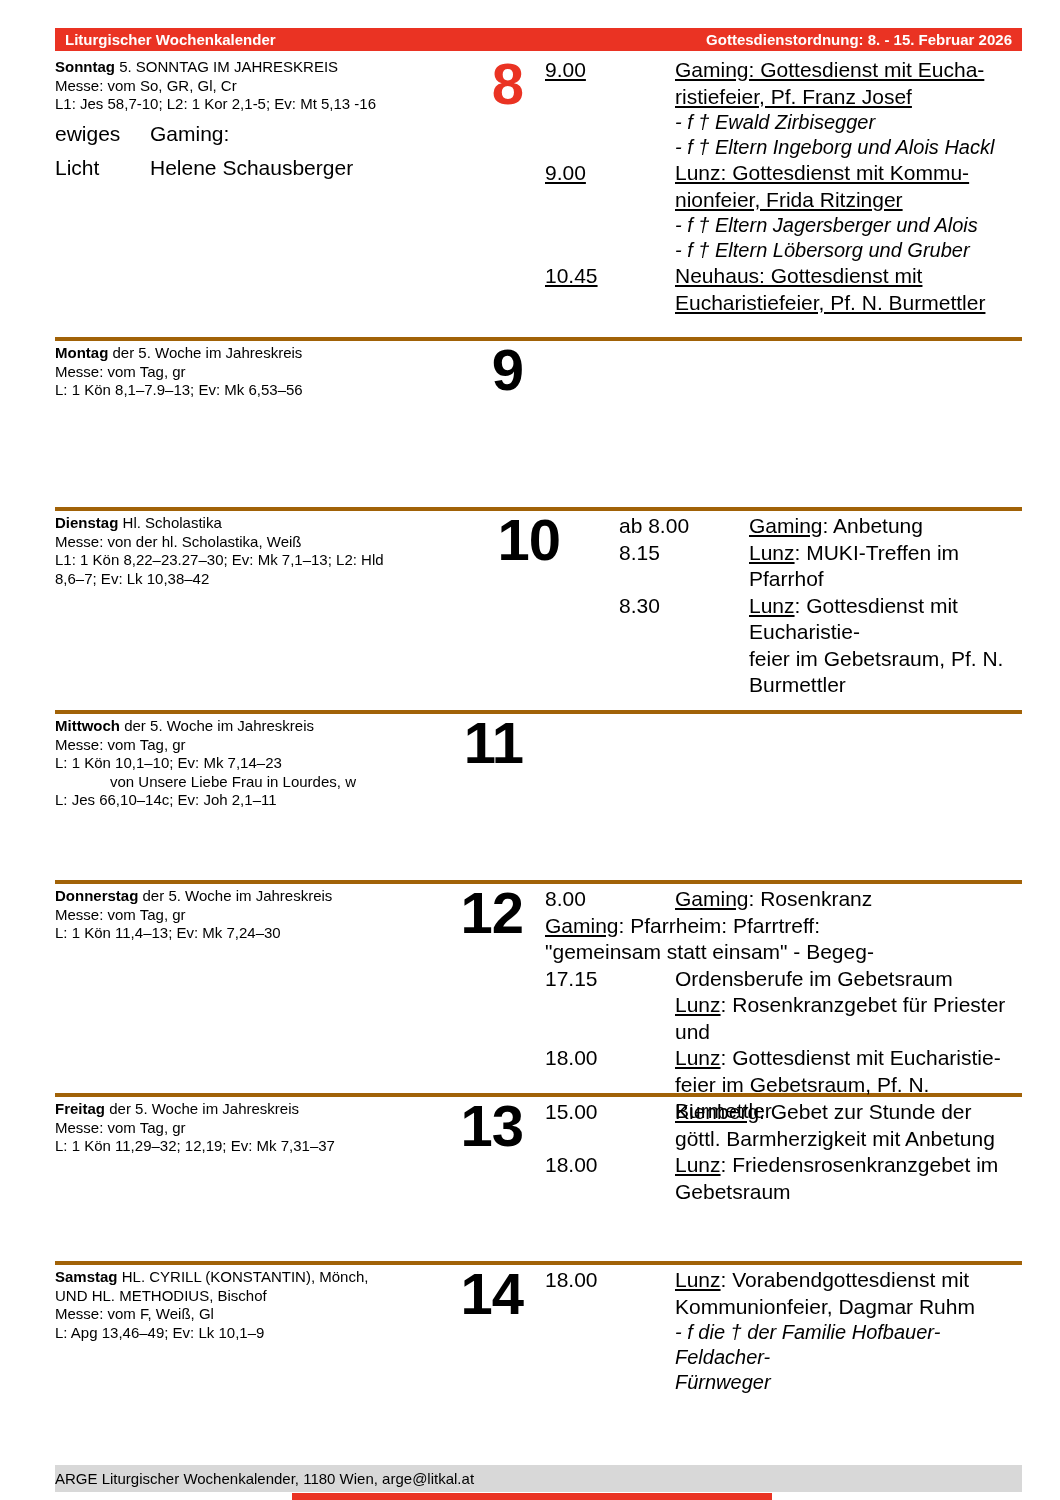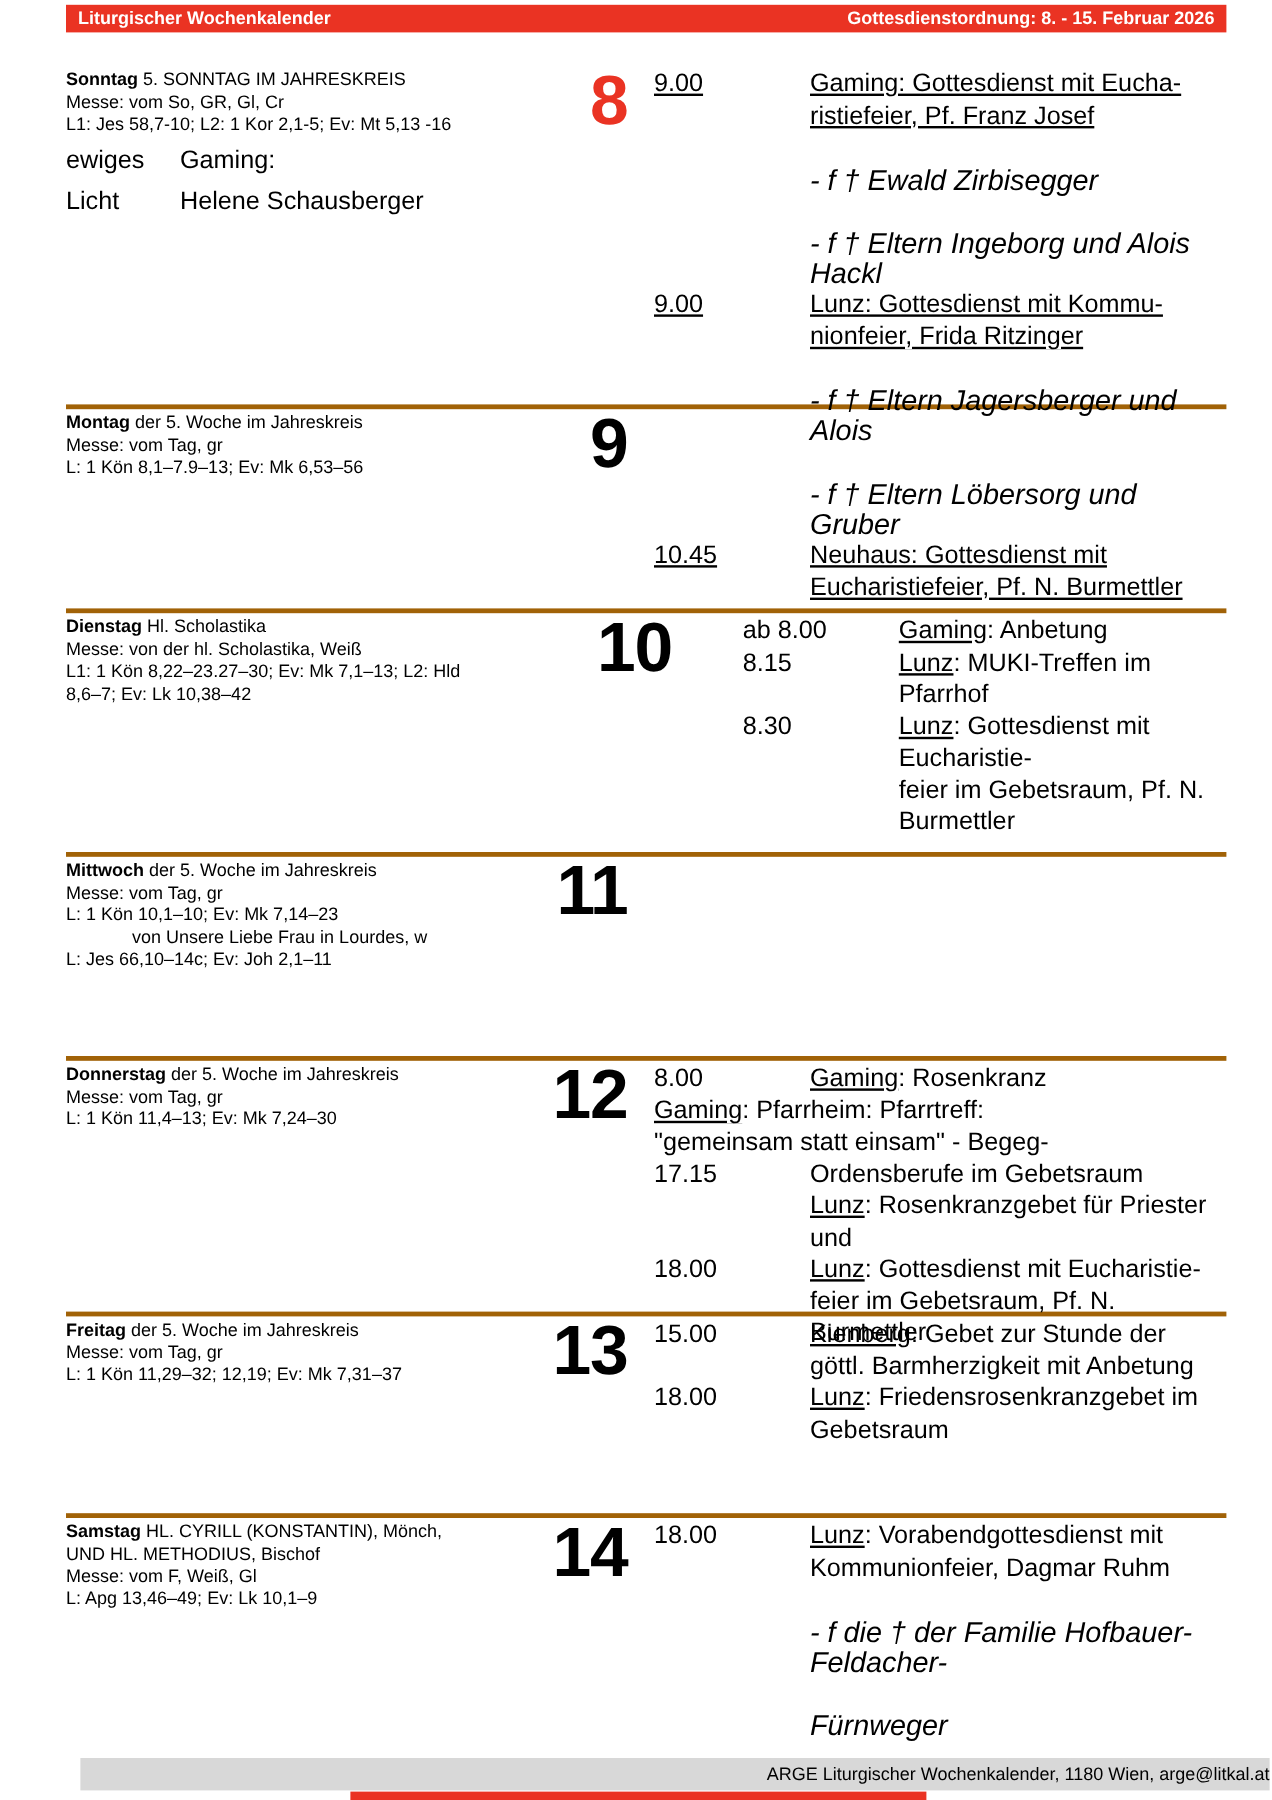--- a/index.html
+++ b/index.html
@@ -1,18 +1,18 @@
 <!DOCTYPE html>
 <html><head>
 <meta charset="utf-8">
 <style>
   html,body{margin:0;padding:0;background:#ffffff;}
   .page{position:relative;width:1060px;height:1500px;background:#fff;overflow:hidden;
         font-family:"Liberation Sans","DejaVu Sans",sans-serif;color:#000;}
-  .hdr{position:absolute;left:55px;top:4px;width:967px;height:23px;
+  .hdr{position:absolute;left:55px;top:28px;width:967px;height:23px;
        display:flex;align-items:center;justify-content:space-between;
        padding:0 10px;box-sizing:border-box;color:#fff;font-size:15px;font-weight:bold;}
   .rows{position:absolute;left:55px;top:55px;width:967px;}
   .day-row{display:flex;box-sizing:border-box;border-bottom:4px solid #a16207;}
   .day-row.last{border-bottom:none;}
   .dleft{width:333px;flex:0 0 333px;padding-top:3px;}
   .info-line{font-size:15px;line-height:18.5px;}
   .info-line .b{font-weight:bold;padding-right:0.28em;}
   .info-line.indent{padding-left:55px;}
   .extra{display:flex;font-size:21px;line-height:29px;margin-top:5px;}
@@ -21,23 +21,23 @@
   .num{font-size:58px;font-weight:bold;line-height:1;display:inline-block;margin-top:0px;letter-spacing:-1px;}
   .num.red{color:#EA3323;}
   .devents{flex:1;padding-left:16px;padding-top:2px;}
   .event{display:flex;}
   .time{width:130px;flex:0 0 130px;font-size:21px;line-height:26.5px;}
   .time.u{text-decoration:underline;}
   .etext{flex:1;}
   .eline{font-size:21px;line-height:26.5px;}
   .eline.ufull{text-decoration:underline;}
   .eline .uloc{text-decoration:underline;}
-  .eline.intent{font-style:italic;font-size:24px;line-height:25px;margin-top:28px;}
-  .ftr{position:absolute;left:67px;top:1465px;width:967px;height:27px;background:#D8D8D8;
-       display:flex;align-items:center;justify-content:flex-end;font-size:15px;padding-left:24px;}
+  .eline.intent{font-style:italic;font-size:20px;line-height:25px;}
+  .ftr{position:absolute;left:55px;top:1465px;width:967px;height:27px;background:#D8D8D8;
+       display:flex;align-items:center;justify-content:flex-start;font-size:15px;}
   .nextpage{position:absolute;left:292px;top:1493px;width:480px;height:7px;}
   .redbg{background:#EA3323;}
 </style>
 </head>
 <body>
 
 <div class="page">
 
   <div class="hdr redbg">
     <span>Liturgischer Wochenkalender</span>

